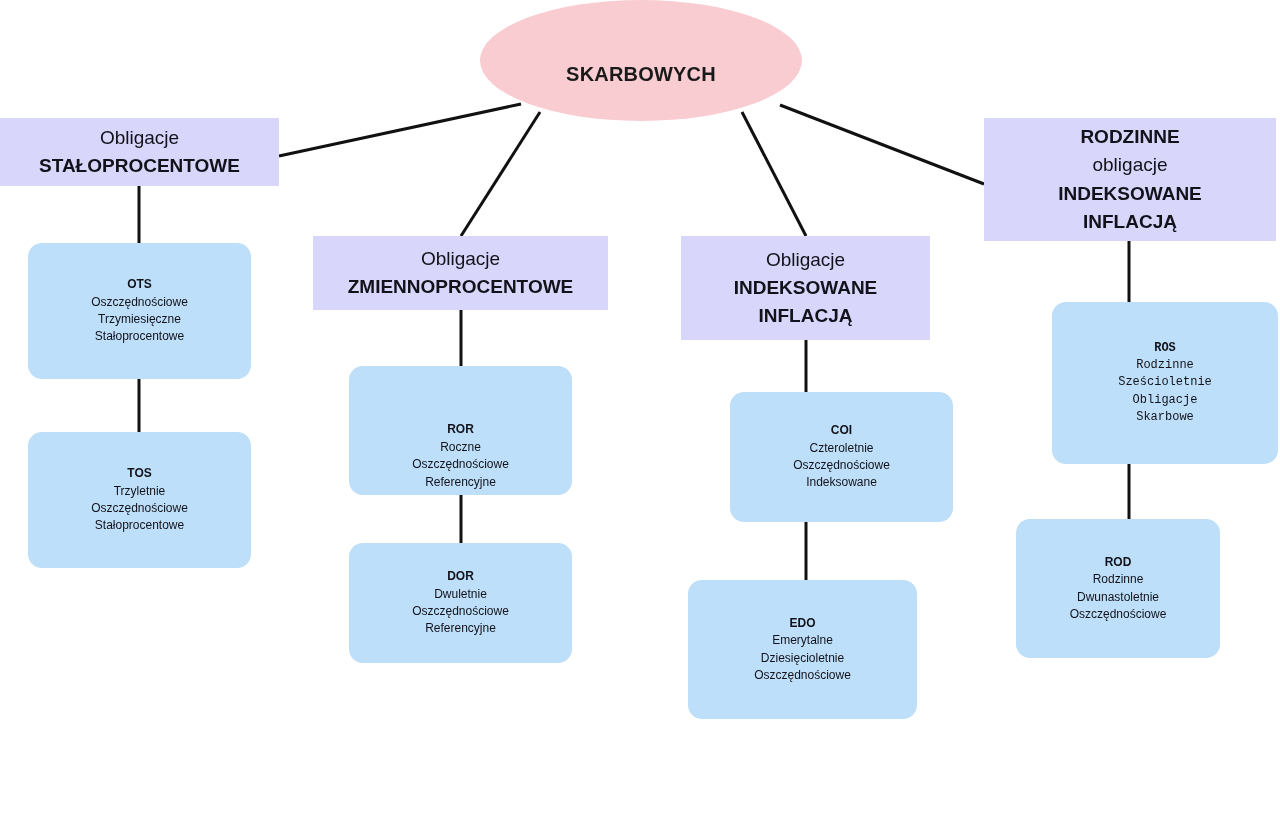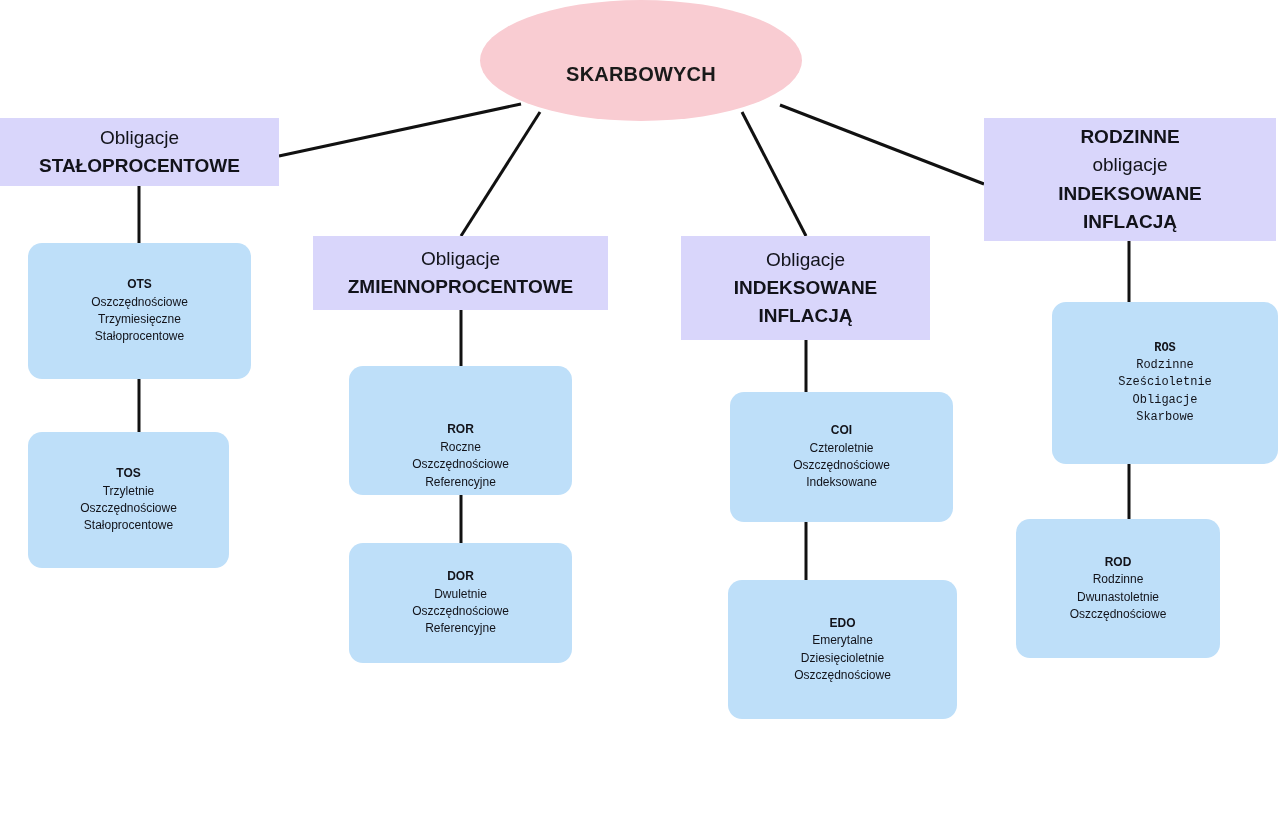--- a/index.html
+++ b/index.html
@@ -176,21 +176,21 @@
 
   <div class="leaf-box" style="left:28px; top:243px; width:223px; height:136px;">
     <div class="leaf-text">
       <span class="leaf-code">OTS</span>
       <span class="leaf-line">Oszczędnościowe</span>
       <span class="leaf-line">Trzymiesięczne</span>
       <span class="leaf-line">Stałoprocentowe</span>
     </div>
   </div>
 
-  <div class="leaf-box" style="left:28px; top:432px; width:201px; height:136px;align-items:center;">
+  <div class="leaf-box" style="left:28px; top:432px; width:223px; height:136px;align-items:center;">
     <div class="leaf-text">
       <span class="leaf-code">TOS</span>
       <span class="leaf-line">Trzyletnie</span>
       <span class="leaf-line">Oszczędnościowe</span>
       <span class="leaf-line">Stałoprocentowe</span>
     </div>
   </div>
 
   <div class="leaf-box" style="left:349px; top:366px; width:223px; height:129px;align-items:flex-end;">
     <div class="leaf-text">
@@ -212,21 +212,21 @@
 
   <div class="leaf-box" style="left:694px; top:392px; width:223px; height:130px;margin-left:36px;">
     <div class="leaf-text">
       <span class="leaf-code">COI</span>
       <span class="leaf-line">Czteroletnie</span>
       <span class="leaf-line">Oszczędnościowe</span>
       <span class="leaf-line">Indeksowane</span>
     </div>
   </div>
 
-  <div class="leaf-box" style="left:688px; top:580px; width:229px; height:139px;margin-left:40px;">
+  <div class="leaf-box" style="left:688px; top:580px; width:229px; height:139px;">
     <div class="leaf-text">
       <span class="leaf-code">EDO</span>
       <span class="leaf-line">Emerytalne</span>
       <span class="leaf-line">Dziesięcioletnie</span>
       <span class="leaf-line">Oszczędnościowe</span>
     </div>
   </div>
 
   <div class="leaf-box" style="left:1052px; top:302px; width:226px; height:162px;font-family:Liberation Mono, monospace;">
     <div class="leaf-text">

